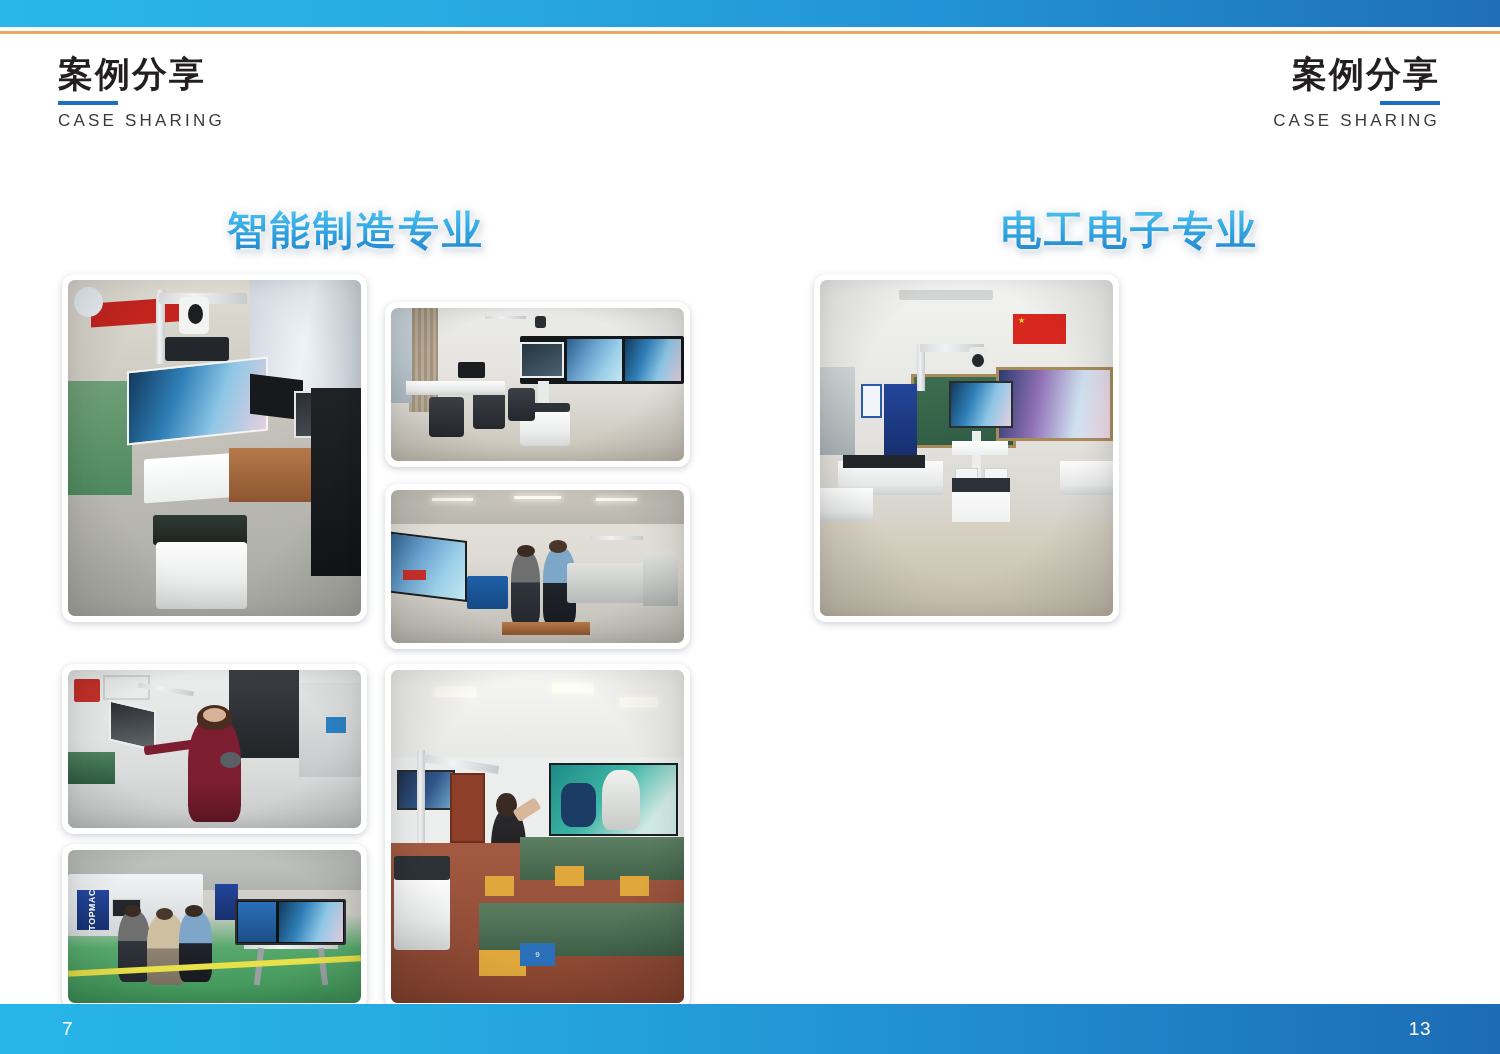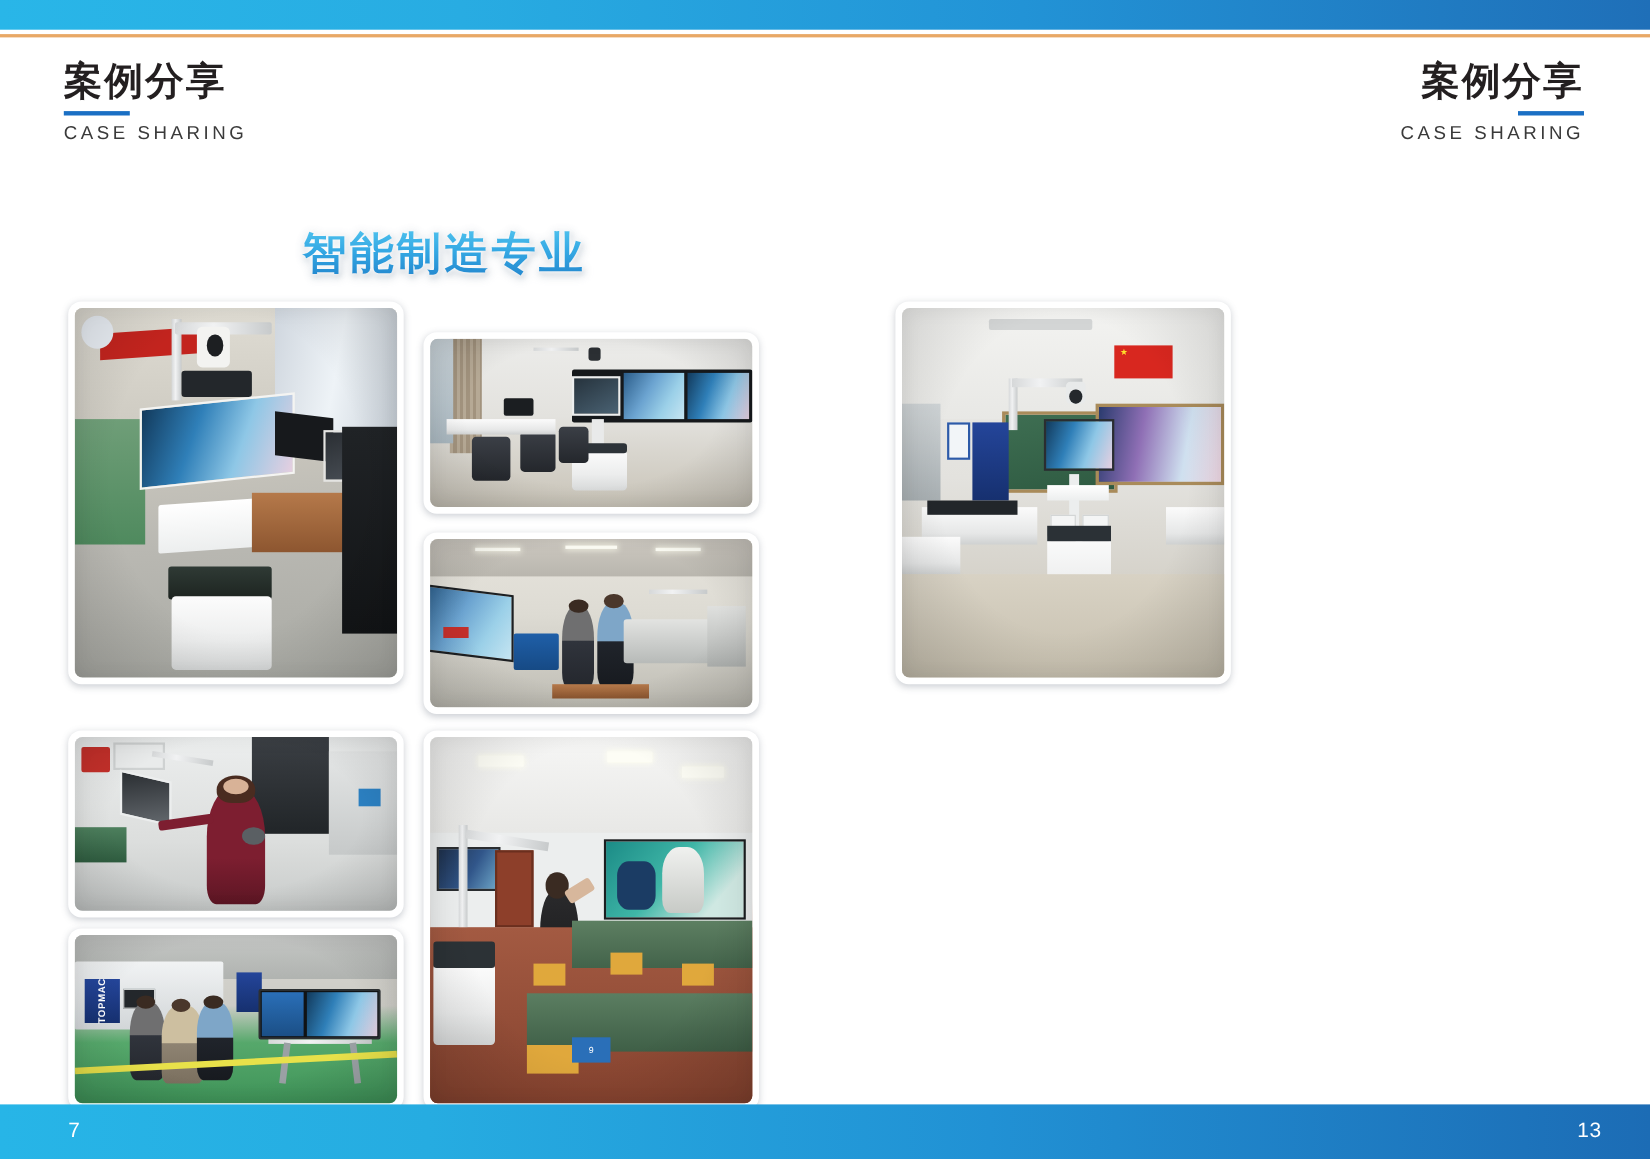--- a/index.html
+++ b/index.html
@@ -46,21 +46,21 @@
   .pagenum {
     position: absolute;
     bottom: 0;
     height: 50px;
     line-height: 50px;
     color: #ffffff;
     font-size: 19px;
     letter-spacing: 0.5px;
   }
   .pagenum.left  { left: 62px; }
-  .pagenum.right { right: 44px; }
+  .pagenum.right { right: 69px; }
 
   
   .half {
     position: absolute;
     top: 34px;
     width: 750px;
     height: 970px;
   }
   .half.left  { left: 0; }
   .half.right { left: 750px; }
@@ -102,21 +102,21 @@
     font-weight: bold;
     letter-spacing: 3px;
     background: linear-gradient(180deg, #55c8f0 0%, #35a9e4 45%, #1f7fc9 100%);
     -webkit-background-clip: text;
     background-clip: text;
     color: transparent;
     -webkit-text-stroke: 0px;
     filter: drop-shadow(0 0 2px #ffffff) drop-shadow(0 0 4px #ffffff)
             drop-shadow(1px 2px 2px rgba(120,140,160,0.45));
   }
-  .sect-title.l { padding-right: 38px; margin-left: 48px; }
+  .sect-title.l { padding-right: 38px; }
   .sect-title.r { padding-left: 10px; }
 
   
   .ph {
     position: absolute;
     background: #ffffff;
     border-radius: 12px;
     padding: 6px;
     box-shadow: 0 2px 7px rgba(90,100,115,0.30);
   }
@@ -335,20 +335,21 @@
   </div>
 
   <div class="half right">
 
     <div class="hdr r">
       <div class="hdr-cn">案例分享</div>
       <div class="hdr-rule"></div>
       <div class="hdr-en">CASE SHARING</div>
     </div>
 
+    <div class="sect-title r">电工电子专业</div>
 
     <div class="ph" style="left:64px; top:240px; width:305px; height:348px;">
       <div class="img w-class vignette blurlayer">
         <div class="obj" style="left:0;top:0;width:100%;height:30%;background:linear-gradient(180deg,#f3f3f1,#e8e8e5);"></div>
         <div class="obj" style="left:27%;top:3%;width:32%;height:3%;background:#d3d5d5;border-radius:2px;"></div>
         <div class="obj flag" style="left:66%;top:10%;width:18%;height:9%;"></div>
         <div class="obj board-green" style="left:31%;top:28%;width:36%;height:22%;border:3px solid #a98b5a;"></div>
         <div class="obj" style="left:60%;top:26%;width:40%;height:22%;background:linear-gradient(100deg,#2a3b6e,#8f6fb5 35%,#cfe0ef 70%,#efd7e3);border:3px solid #a98b5a;"></div>
         <div class="obj" style="left:0;top:26%;width:12%;height:26%;background:linear-gradient(180deg,#cfd4d6,#a7aeb1);"></div>
         <div class="obj" style="left:14%;top:31%;width:7%;height:10%;background:#f2f5f8;border:2px solid #2d5aa8;"></div>

